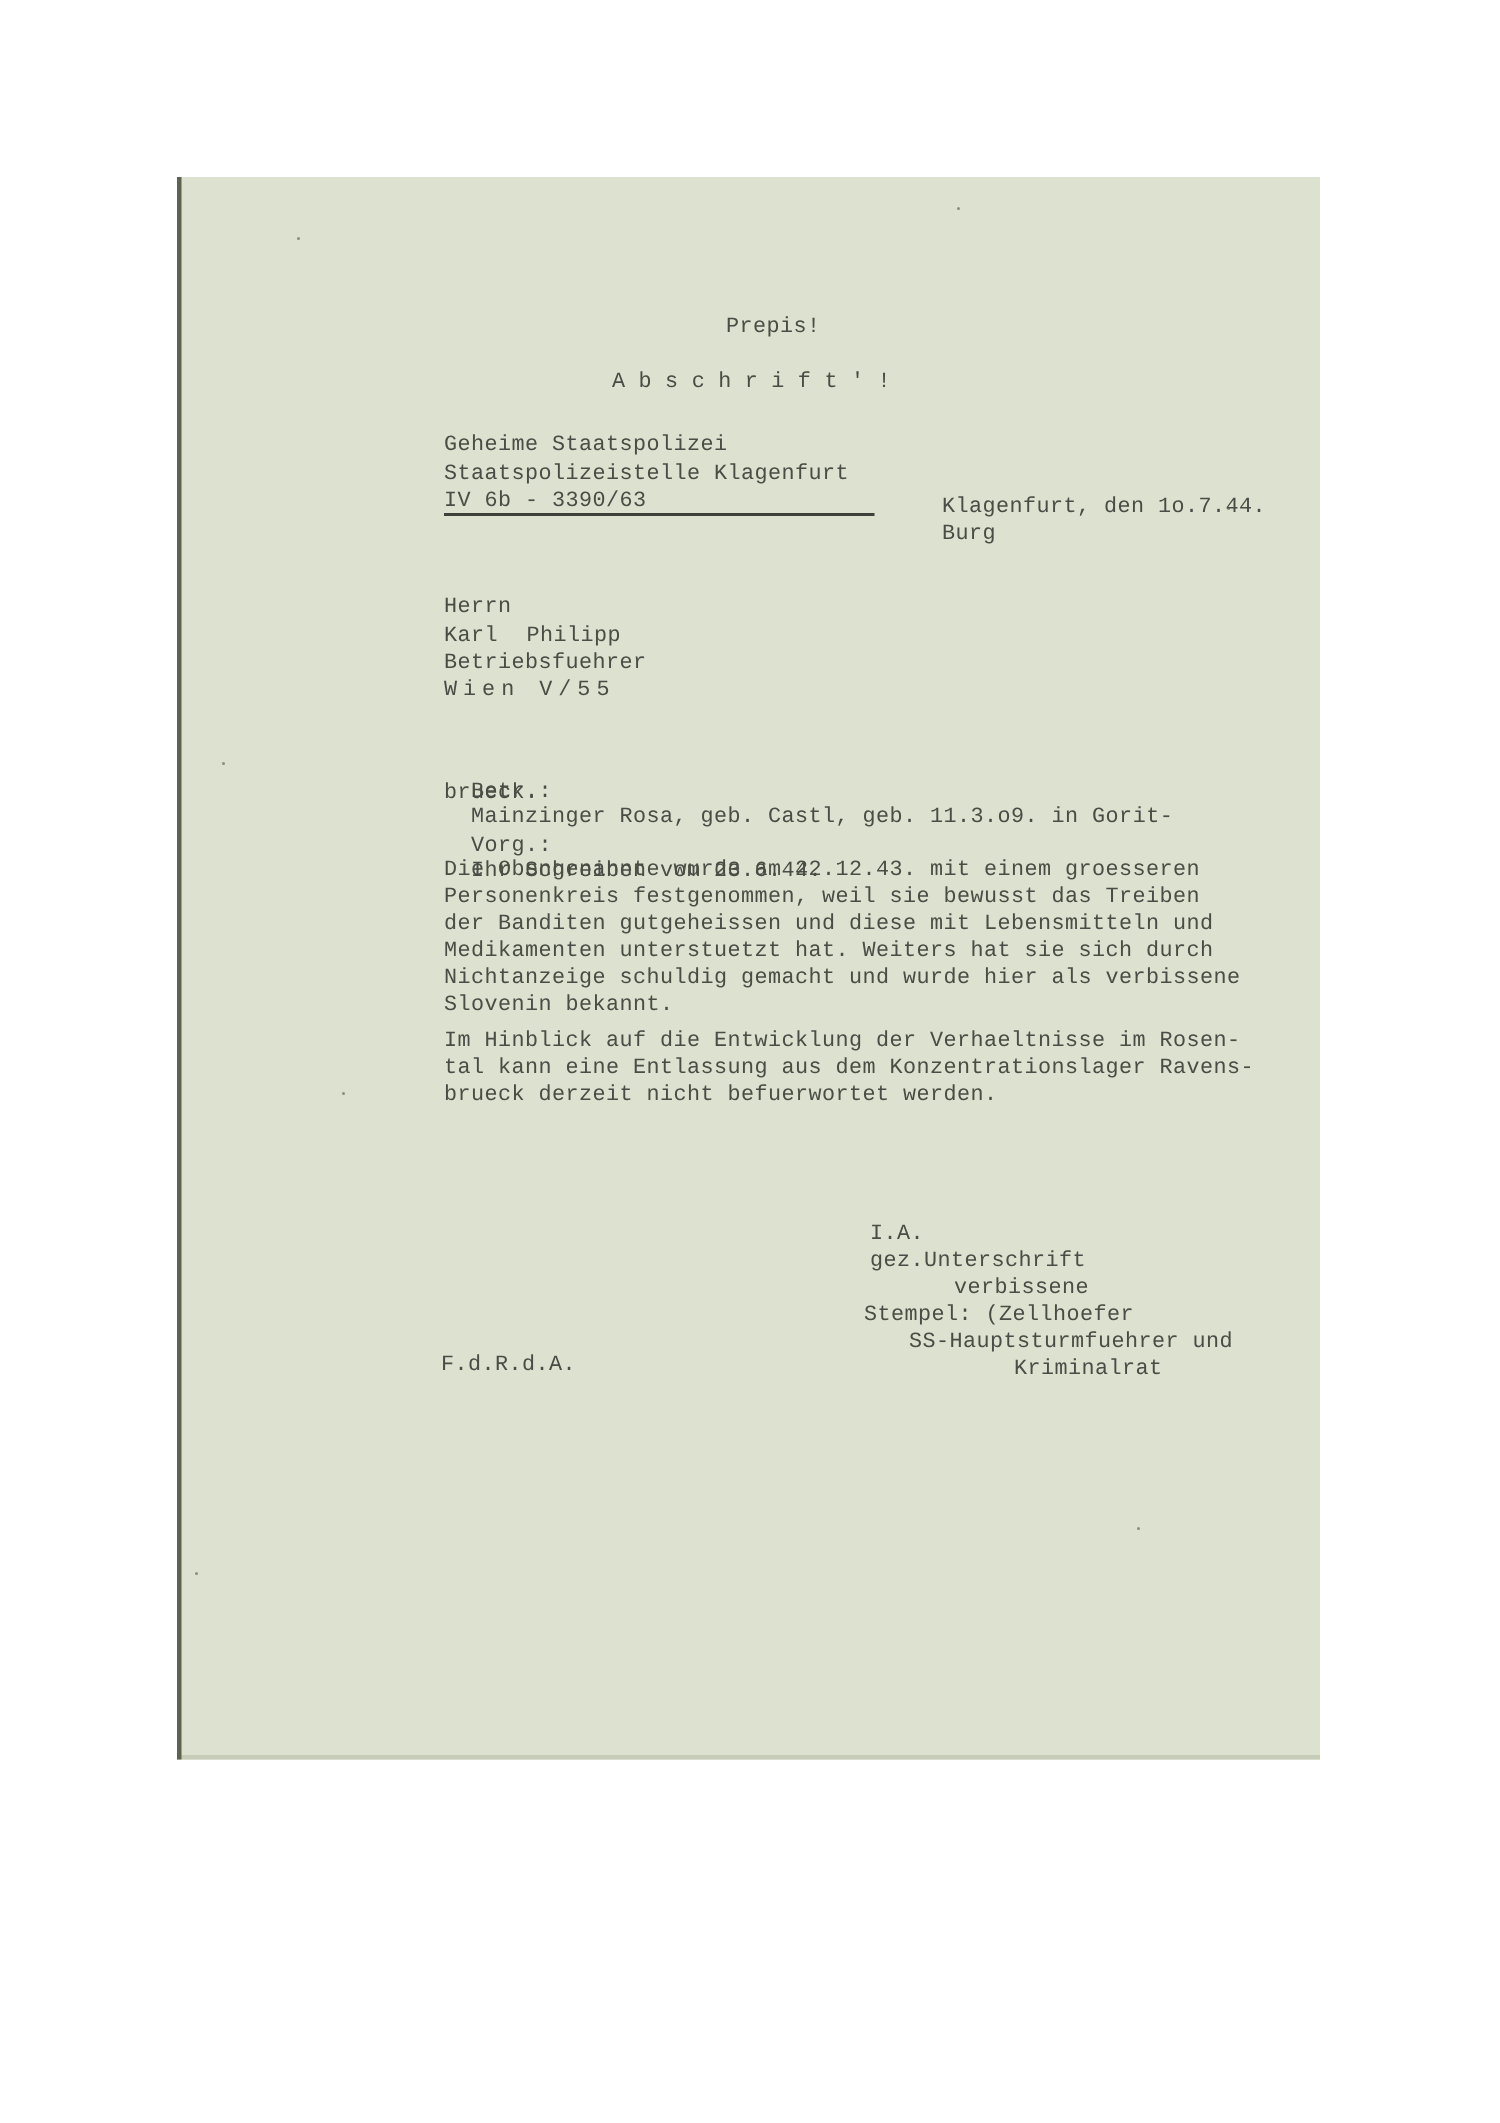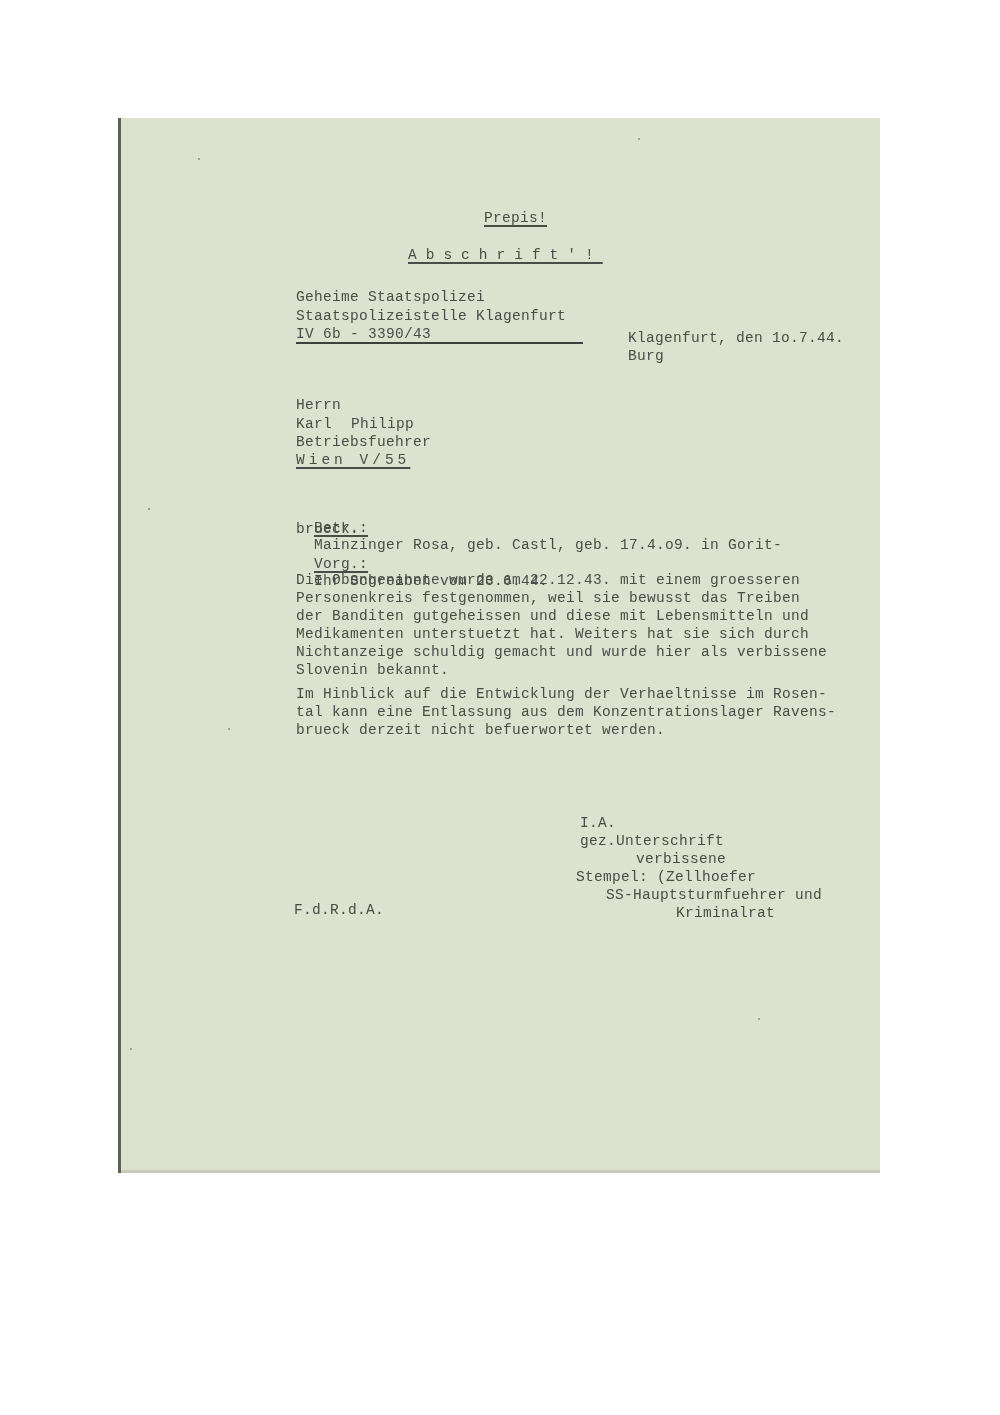--- a/index.html
+++ b/index.html
@@ -10,21 +10,21 @@
     }
     .paper {
       position: absolute; left: 118px; top: 118px; width: 762px; height: 1055px;
       background: #dde1cf;
       box-shadow: inset 3px 0 0 #5c6350, inset 0 -3px 0 #c7ccb8;
     }
     .tx {
       position: absolute; color: #4a4d45; font-size: 14.5px; line-height: 17px;
       white-space: pre; letter-spacing: 0.3px;
     }
-    .ul { text-decoration: underline; text-decoration-thickness: 2px; text-underline-offset: 3px; }
+    .ul { text-decoration-thickness: 2px; text-underline-offset: 3px; }
     .spaced { letter-spacing: 9px; text-align: right; }
     .rule { position: absolute; height: 2px; background: #3e413a; }
     .dot { position: absolute; width: 2px; height: 2px; background: #8a8e80; border-radius: 1px; }
   </style>
 </head>
 <body>
 
 <div class="paper">
   <div class="dot" style="left:80px;top:40px"></div>
   <div class="dot" style="left:520px;top:20px"></div>
@@ -33,34 +33,34 @@
   <div class="dot" style="left:110px;top:610px"></div>
   <div class="dot" style="left:640px;top:900px"></div>
   <div class="dot" style="left:12px;top:930px"></div>
 </div>
 
 <div class="tx ul" style="left:484px;top:210px">Prepis!</div>
 <div class="tx ul spaced" style="left:408px;top:247px">Abschrift'!</div>
 
 <div class="tx" style="left:296px;top:289px">Geheime Staatspolizei</div>
 <div class="tx" style="left:296px;top:308px">Staatspolizeistelle Klagenfurt</div>
-<div class="tx" style="left:296px;top:326px">IV 6b - 3390/43</div>
+<div class="tx" style="left:296px;top:326px">IV 6b - 3390/63</div>
 <div class="rule" style="left:296px;top:342px;width:287px"></div>
 
 <div class="tx" style="left:628px;top:330px">Klagenfurt, den 1o.7.44.</div>
 <div class="tx" style="left:628px;top:348px">Burg</div>
 
 <div class="tx" style="left:296px;top:397px">Herrn</div>
 <div class="tx" style="left:296px;top:416px;word-spacing:10px">Karl Philipp</div>
 <div class="tx" style="left:296px;top:434px">Betriebsfuehrer</div>
 <div class="tx ul" style="left:296px;top:452px;letter-spacing:4px">Wien V/55</div>
 
 <div class="tx" style="left:296px;top:503px">
   <span class="ul">Betr.:</span>
-  <span>Mainzinger Rosa, geb. Castl, geb. 17.4.o9. in Gorit-</span>
+  <span>Mainzinger Rosa, geb. Castl, geb. 11.3.o9. in Gorit-</span>
 </div>
 <div class="tx" style="left:296px;top:521px">brueck.</div>
 <div class="tx" style="left:296px;top:539px">
   <span class="ul">Vorg.:</span>
   <span>Ihr Schreiben vom 23.6.44.</span>
 </div>
 
 <div class="tx" style="left:296px;top:572px">Die Obengenannte wurde am 22.12.43. mit einem groesseren</div>
 <div class="tx" style="left:296px;top:590px">Personenkreis festgenommen, weil sie bewusst das Treiben</div>
 <div class="tx" style="left:296px;top:608px">der Banditen gutgeheissen und diese mit Lebensmitteln und</div>

